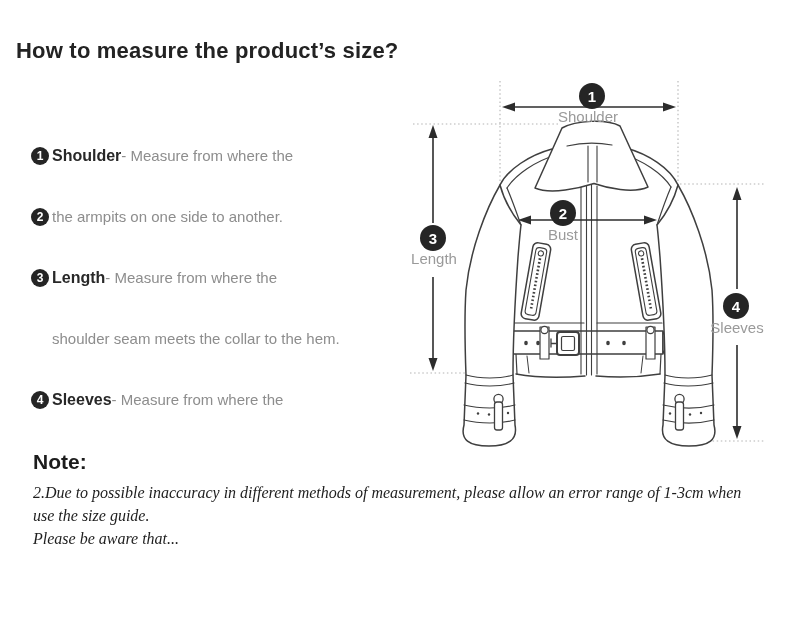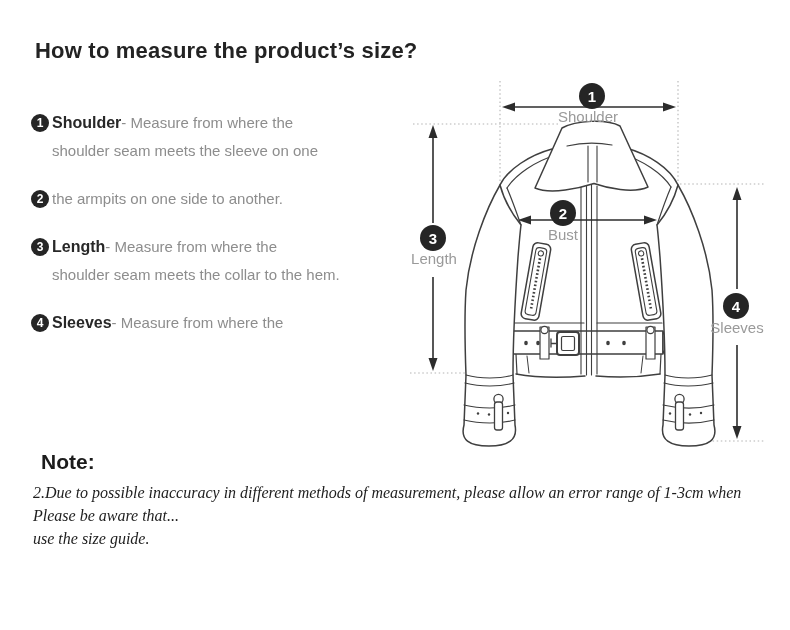--- a/index.html
+++ b/index.html
@@ -1,62 +1,61 @@
 <!DOCTYPE html>
 <html><head>
 <meta charset="utf-8">
 <style>
   html,body{margin:0;padding:0;background:#fff;}
   .page{position:relative;width:790px;height:630px;background:#fff;overflow:hidden;
         font-family:"Liberation Sans",sans-serif;}
 
-  .title{position:absolute;left:35px;top:38px;font-size:22px;font-weight:700;
+  .title{position:absolute;left:16px;top:38px;font-size:22px;font-weight:700;
          color:#232323;letter-spacing:.2px;}
 
   
   .m-list{position:absolute;left:31px;top:109px;width:372px;}
   .m-item{position:relative;padding-left:21px;margin-bottom:20px;}
-  .m-line{font-size:15px;line-height:28px;color:#8d8d8d;white-space:nowrap;}
+  .m-line{font-size:15px;line-height:28px;color:#8d8d8d;white-space:nowrap;margin-top:33px;}
   .m-label{font-size:16px;font-weight:700;color:#282828;}
   .badge-s{position:absolute;left:0;top:5px;width:18px;height:18px;border-radius:50%;
            background:#252525;color:#fff;font-size:12px;font-weight:700;
            display:flex;align-items:center;justify-content:center;}
 
   
   .diagram{position:absolute;left:400px;top:75px;width:390px;height:390px;}
   .diagram svg{position:absolute;left:0;top:0;}
   .badge-d{position:absolute;width:26px;height:26px;border-radius:50%;background:#252525;
            color:#fff;font-size:15px;font-weight:700;
            display:flex;align-items:center;justify-content:center;}
   .dlabel{position:absolute;transform:translateX(-50%);color:#9a9a9a;font-size:15px;
           white-space:nowrap;}
   .b1{left:179px;top:8px;}   .l1{left:188px;top:33px;}
   .b2{left:150px;top:125px;} .l2{left:163px;top:151px;}
   .b3{left:20px;top:150px;}  .l3{left:34px;top:175px;}
   .b4{left:323px;top:218px;} .l4{left:337px;top:244px;}
 
   
   .note{position:absolute;left:33px;top:450px;width:745px;}
-  .note-title{font-size:21px;font-weight:700;color:#1c1c1c;margin:0 0 7px 8px;}
+  .note-title{font-size:21px;font-weight:700;color:#1c1c1c;margin:0 0 7px 0;}
   .note-line{font-family:"Liberation Serif",serif;font-style:italic;font-size:16px;
              line-height:23px;color:#1e1e1e;}
 </style>
 </head>
 <body>
 
 <div class="page">
 
   <div class="title">How to measure the product’s size?</div>
 
   <div class="m-list">
 
     <div class="m-item">
       <span class="badge-s">1</span>
       <div class="m-line"><span class="m-label">Shoulder</span><span>- Measure from where the</span></div>
-      <div class="m-line">shoulder seam meets the sleeve on one</div>
     </div>
 
     <div class="m-item">
       <span class="badge-s">2</span>
       <div class="m-line">the armpits on one side to another.</div>
     </div>
 
     <div class="m-item">
       <span class="badge-s">3</span>
       <div class="m-line"><span class="m-label">Length</span><span>- Measure from where the</span></div>
@@ -184,17 +183,17 @@
     <div class="dlabel l2">Bust</div>
     <div class="badge-d b3">3</div>
     <div class="dlabel l3">Length</div>
     <div class="badge-d b4">4</div>
     <div class="dlabel l4">Sleeves</div>
   </div>
 
   <div class="note">
     <div class="note-title">Note:</div>
     <div class="note-line">2.Due to possible inaccuracy in different methods of measurement, please allow an error range of 1-3cm when</div>
+    <div class="note-line">use the size guide.</div>
     <div class="note-line">Please be aware that...</div>
-    <div class="note-line">use the size guide.</div>
   </div>
 
 </div>
 
 </body></html>

